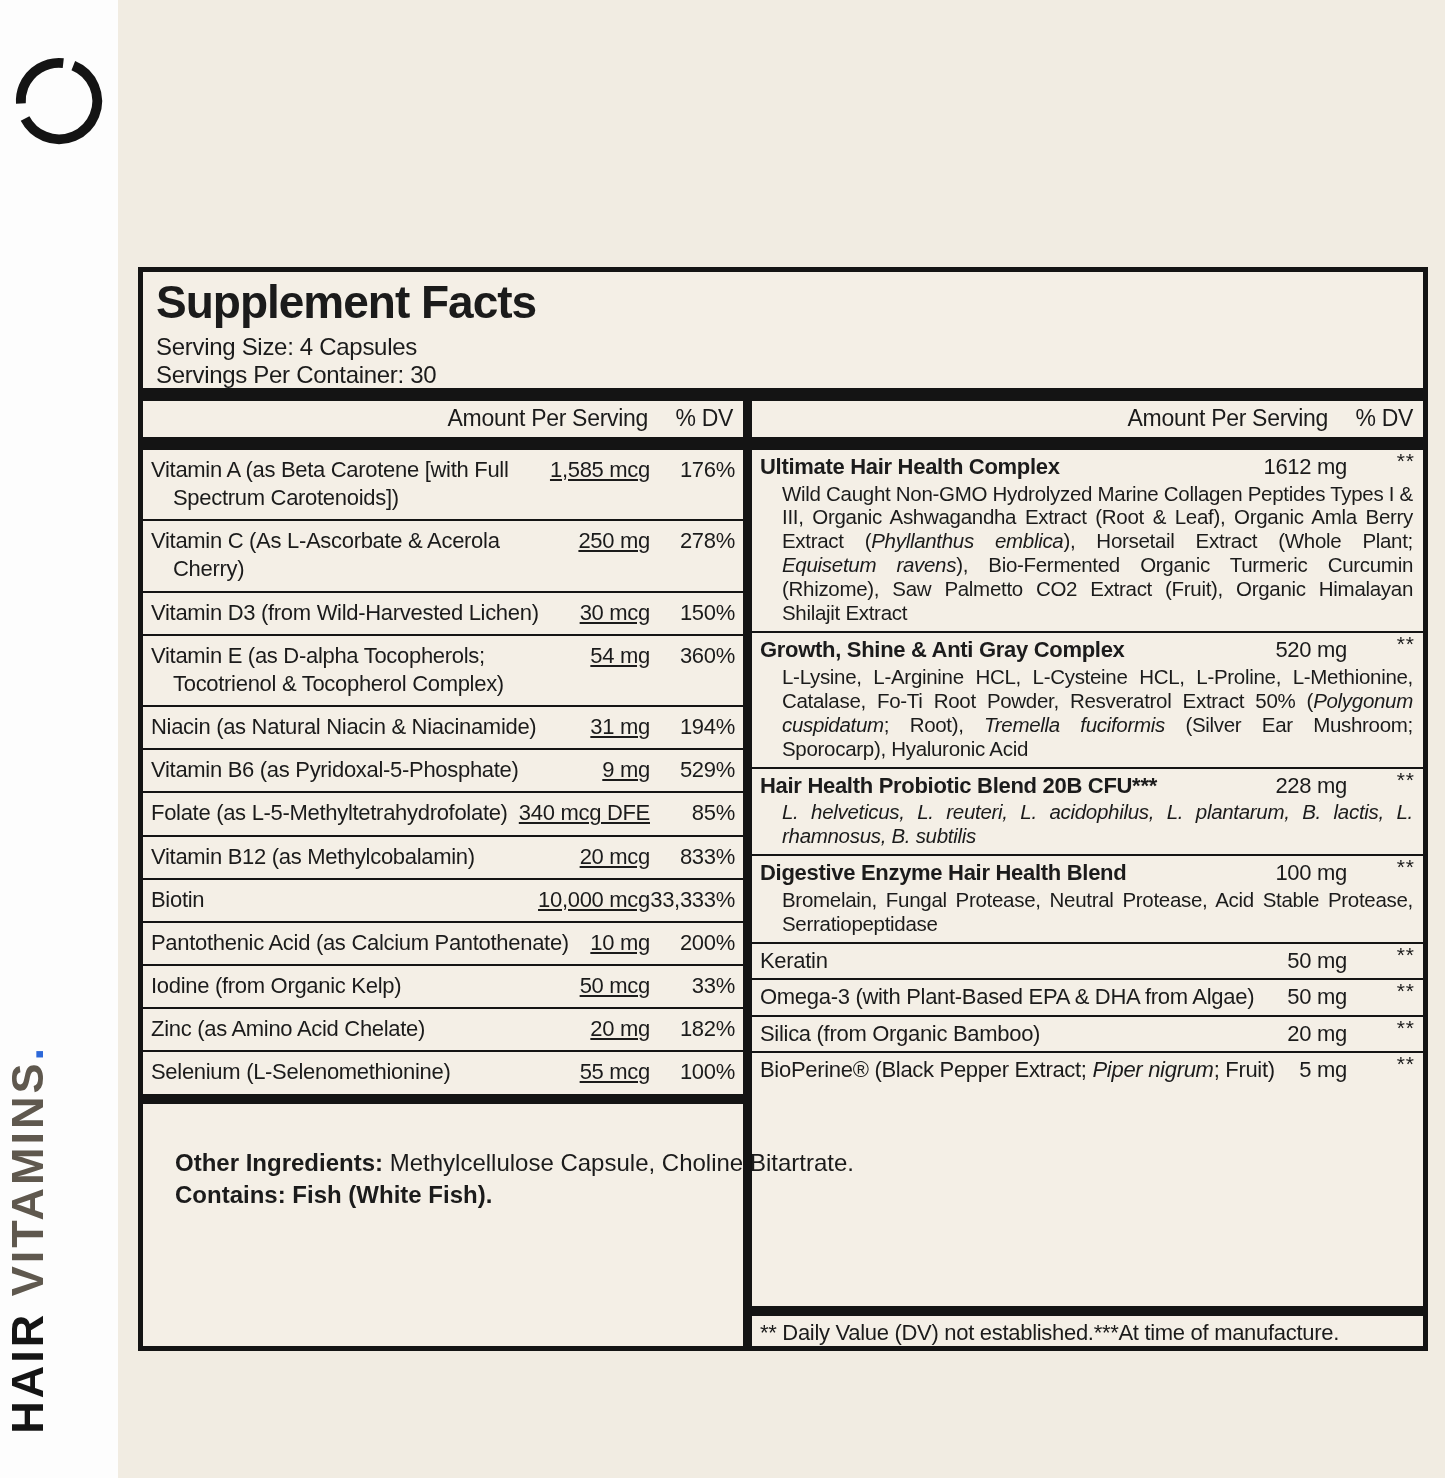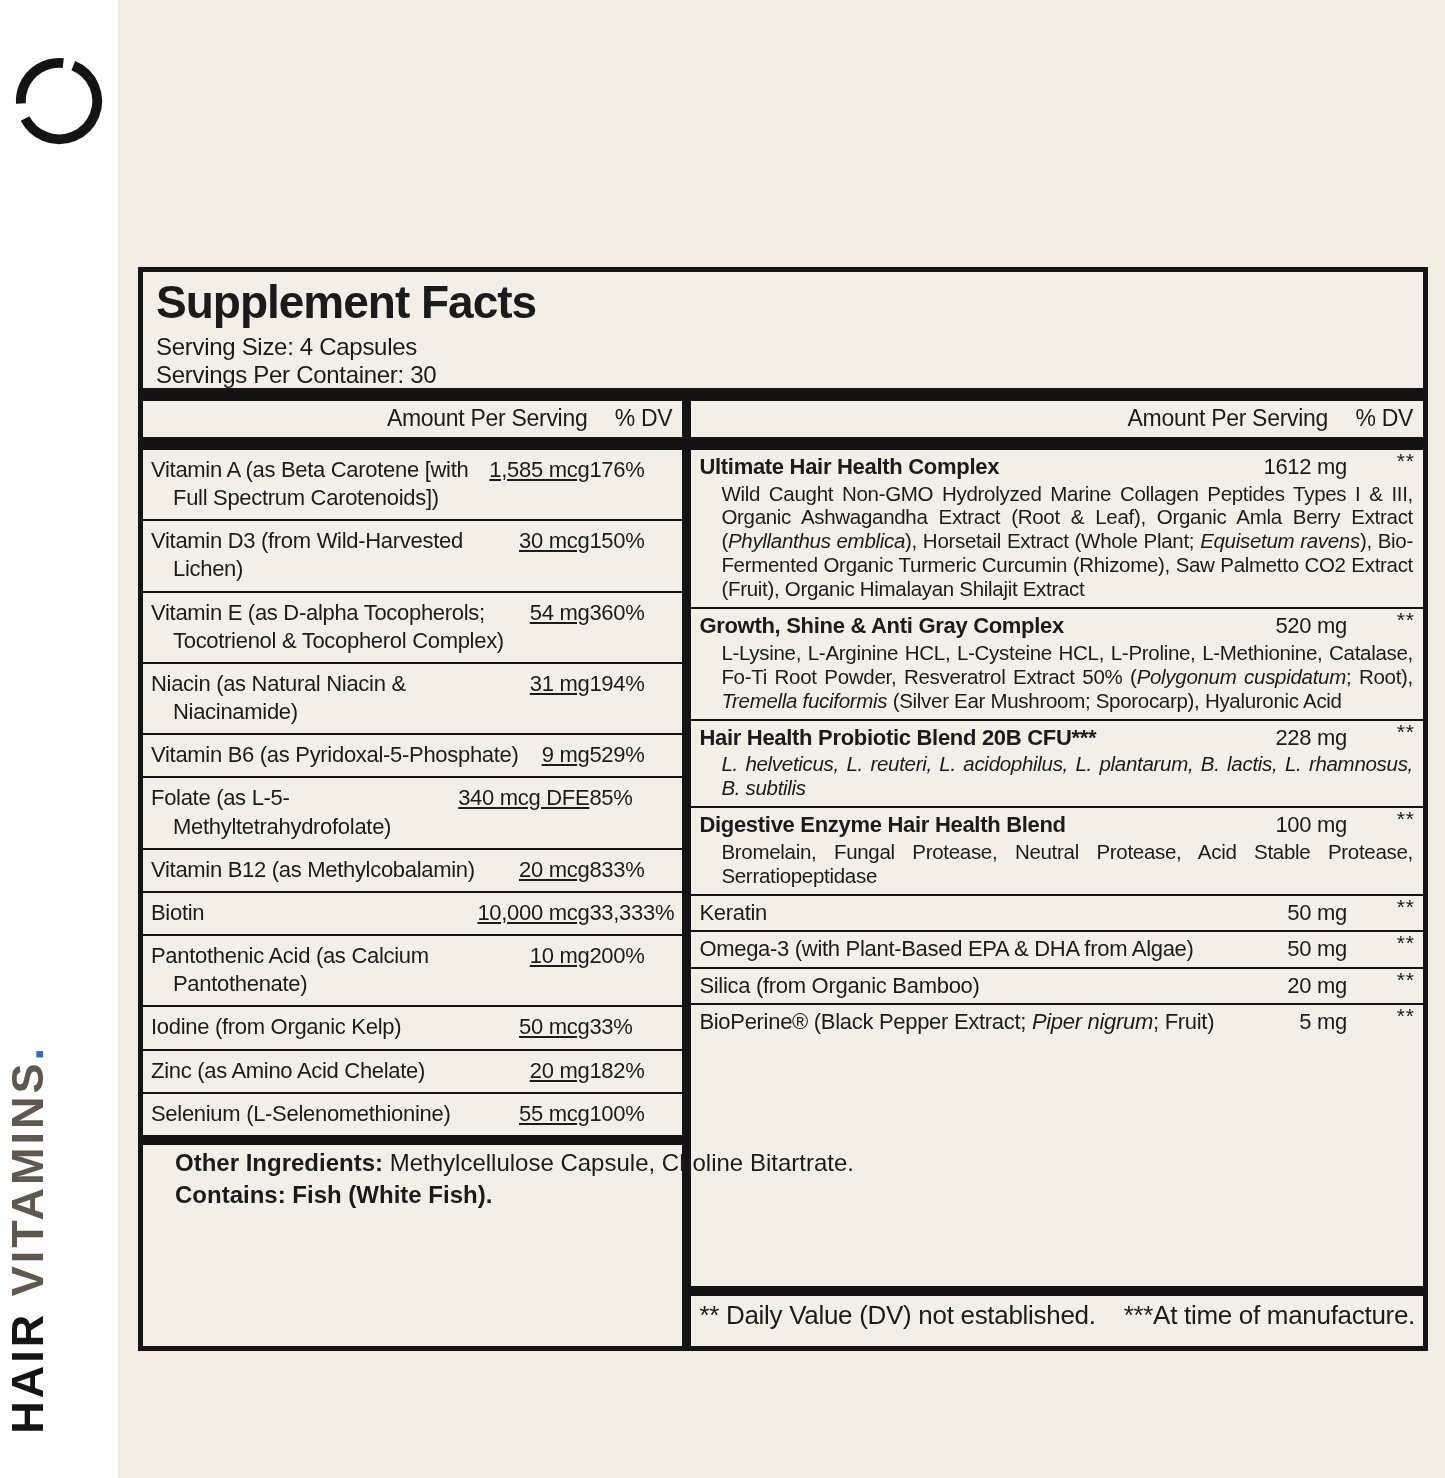--- a/index.html
+++ b/index.html
@@ -37,32 +37,32 @@
   .thickbar.thin { height:10px; }
   .colhead { display:flex; align-items:center; padding:4px 10px 5px 14px; font-size:23px; flex:none; }
   .colhead .spacer { flex:1; }
   .colhead .dv-label { width:85px; text-align:right; }
   
   .lrows { flex:none; }
   .lrow { display:flex; padding:6px 8px 7px 8px; border-bottom:2px solid #141414; font-size:22px; line-height:1.28; }
   .lrow:last-child { border-bottom:none; }
   .lname { flex:1; padding-left:22px; text-indent:-22px; padding-right:6px; }
   .lamt { white-space:nowrap; align-self:flex-start;text-decoration:underline; }
-  .ldv  { width:85px; white-space:nowrap; align-self:flex-start; }
+  .ldv  { width:85px; text-align:right; white-space:nowrap; align-self:flex-start; }
   
   .rrows { flex:1; overflow:hidden; }
   .rrow { border-bottom:2px solid #141414; padding:3px 8px 4px 8px; }
   .rrow:last-child { border-bottom:none; }
   .rrow-head { display:flex; align-items:baseline; font-size:22px; line-height:1.25; }
   .rname { flex:1; padding-right:6px; }
   .rname.bold { font-weight:bold; }
   .ramt { white-space:nowrap; }
   .rdv { width:68px; text-align:right; white-space:nowrap; position:relative; top:-6px; letter-spacing:1px; font-size:21px; }
   .rdesc { font-size:20.5px; line-height:1.17; text-align:justify; padding:1px 2px 2px 22px; }
-  .footnote { display:flex; gap:28px; font-size:26px; padding:4px 8px 15px 8px; flex:none; white-space:nowrap; }
+  .footnote { display:flex; font-size:22px; padding:4px 8px 0 8px; flex:none; white-space:nowrap; }
   
   .footer-text { position:absolute; left:140px; top:1147px; font-size:24px; line-height:1.32;margin-left:35px; }
   .b { font-weight:bold; }
 </style>
 </head>
 <body>
 
 <div class="left-strip"></div>
 
 <svg class="logo" viewBox="0 0 96 96">
@@ -91,20 +91,25 @@
       </div>
       <div class="thickbar"></div>
       <div class="lrows">
 
           <div class="lrow">
             <span class="lname">Vitamin A (as Beta Carotene [with Full Spectrum Carotenoids])</span>
             <span class="lamt">1,585 mcg</span>
             <span class="ldv">176%</span>
           </div>
 
+          <div class="lrow">
+            <span class="lname">Vitamin C (As L-Ascorbate &amp; Acerola Cherry)</span>
+            <span class="lamt">250 mg</span>
+            <span class="ldv">278%</span>
+          </div>
 
           <div class="lrow">
             <span class="lname">Vitamin D3 (from Wild-Harvested Lichen)</span>
             <span class="lamt">30 mcg</span>
             <span class="ldv">150%</span>
           </div>
 
           <div class="lrow">
             <span class="lname">Vitamin E (as D-alpha Tocopherols; Tocotrienol &amp; Tocopherol Complex)</span>
             <span class="lamt">54 mg</span>

